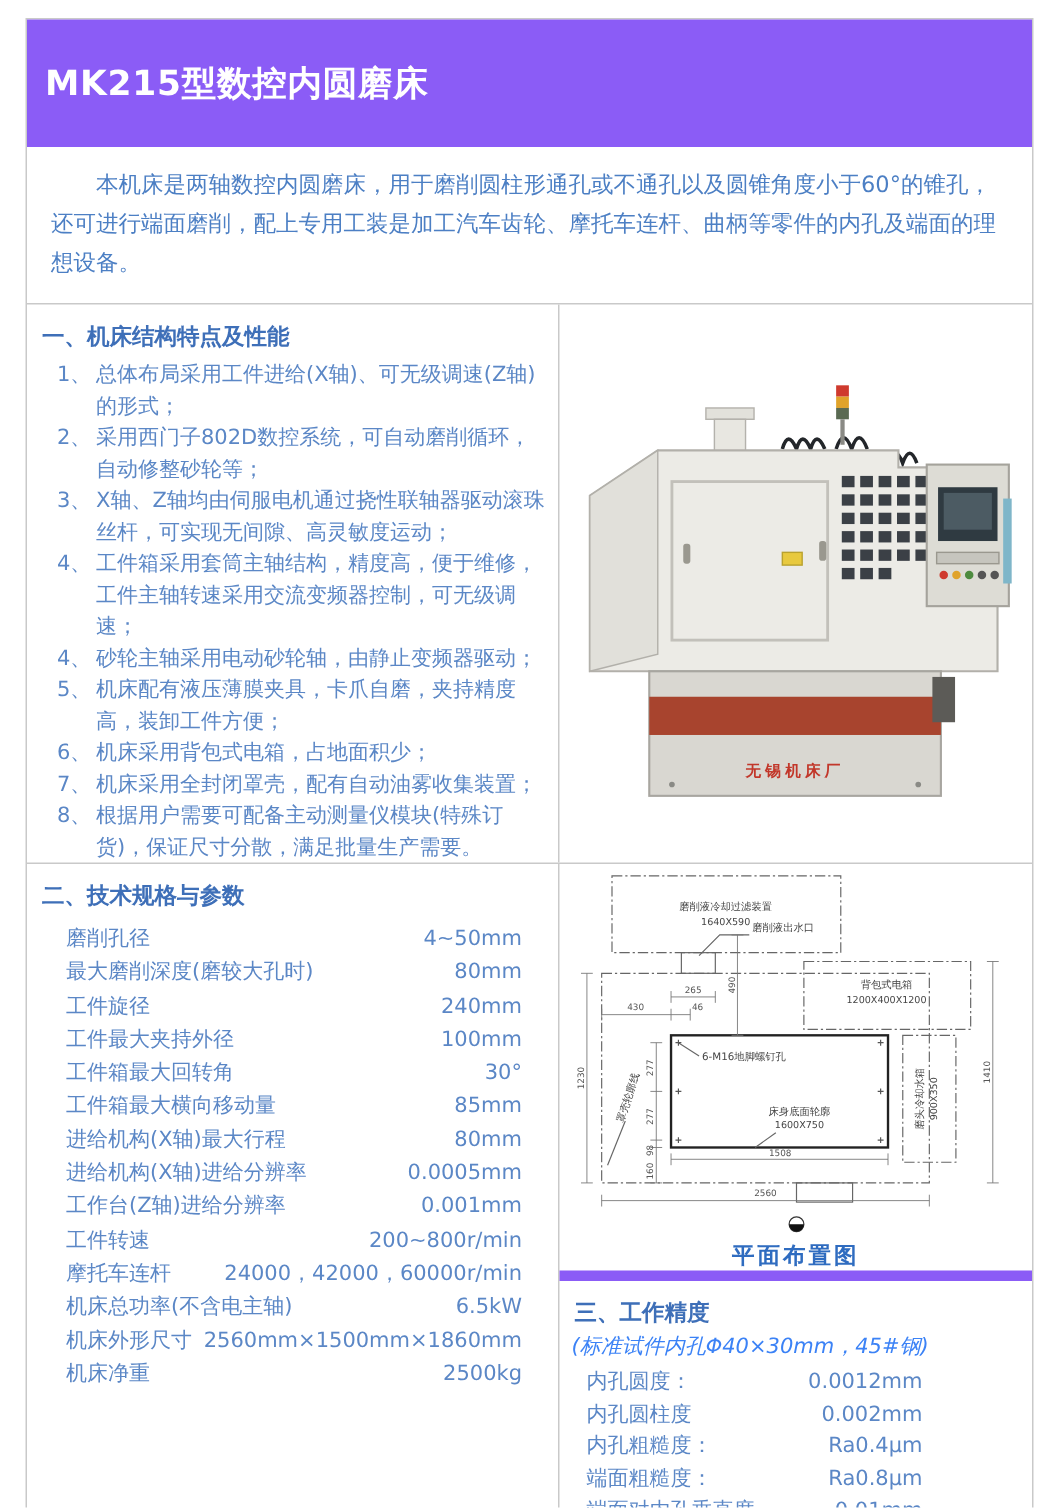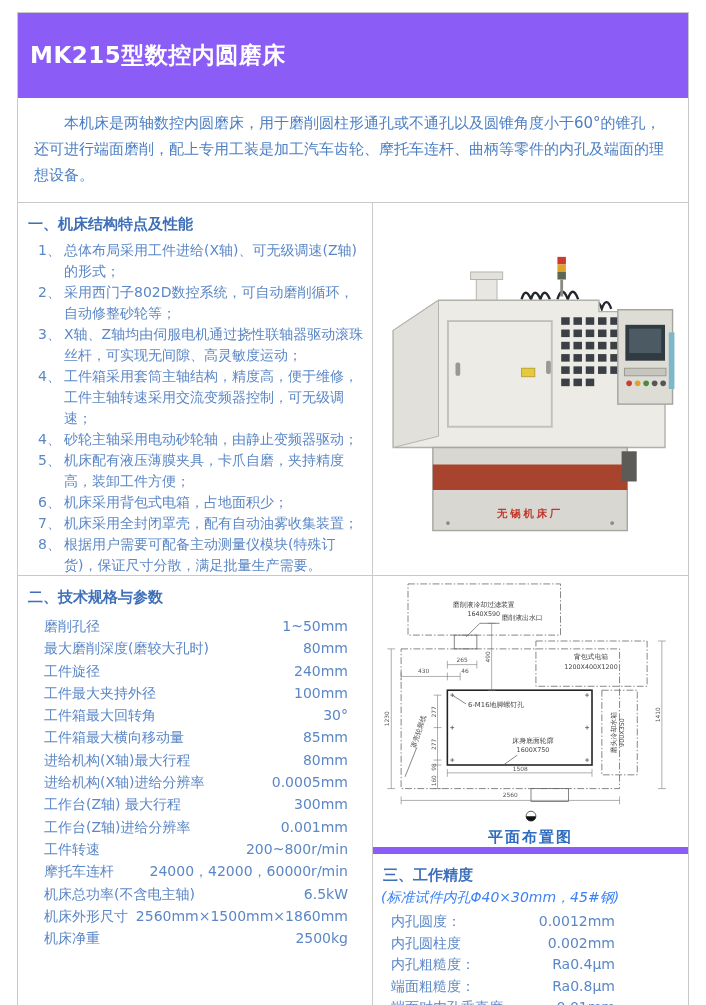--- a/index.html
+++ b/index.html
@@ -188,21 +188,21 @@
       </svg>
     </figure>
   </div>
 
   <div class="row row-bottom">
     <section class="cell-left">
       <h2 class="sec">二、技术规格与参数</h2>
       <div class="spec-list">
         <div class="spec-row">
             <span class="spec-label">磨削孔径</span>
-            <span class="spec-value">1~50mm</span>
+            <span class="spec-value">4~50mm</span>
           </div>
         <div class="spec-row">
             <span class="spec-label">最大磨削深度(磨较大孔时)</span>
             <span class="spec-value">80mm</span>
           </div>
         <div class="spec-row">
             <span class="spec-label">工件旋径</span>
             <span class="spec-value">240mm</span>
           </div>
         <div class="spec-row">
@@ -217,24 +217,20 @@
             <span class="spec-label">工件箱最大横向移动量</span>
             <span class="spec-value">85mm</span>
           </div>
         <div class="spec-row">
             <span class="spec-label">进给机构(X轴)最大行程</span>
             <span class="spec-value">80mm</span>
           </div>
         <div class="spec-row">
             <span class="spec-label">进给机构(X轴)进给分辨率</span>
             <span class="spec-value">0.0005mm</span>
-          </div>
-        <div class="spec-row">
-            <span class="spec-label">工作台(Z轴) 最大行程</span>
-            <span class="spec-value">300mm</span>
           </div>
         <div class="spec-row">
             <span class="spec-label">工作台(Z轴)进给分辨率</span>
             <span class="spec-value">0.001mm</span>
           </div>
         <div class="spec-row">
             <span class="spec-label">工件转速</span>
             <span class="spec-value">200~800r/min</span>
           </div>
         <div class="spec-row">

